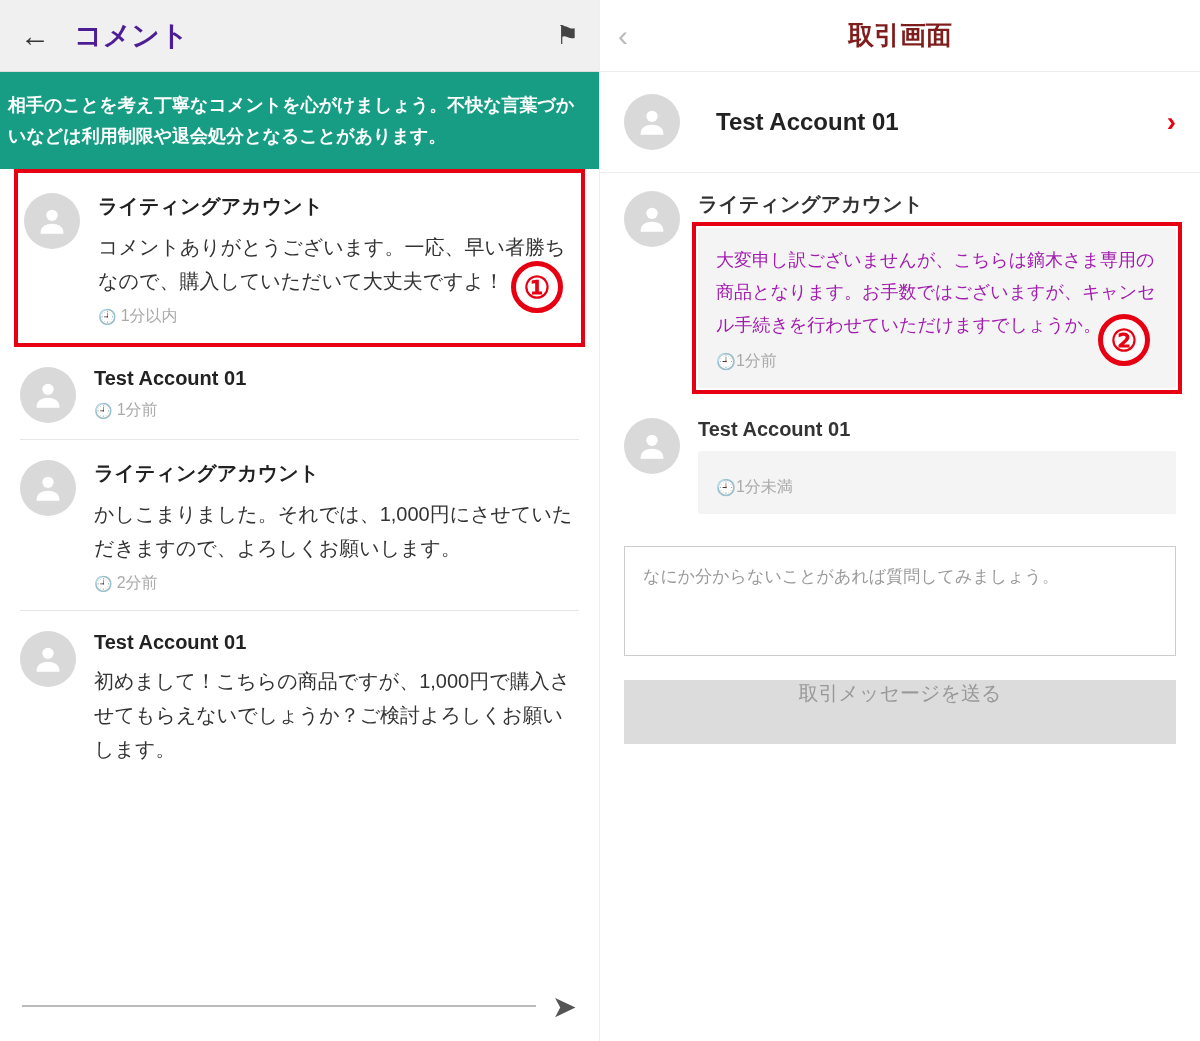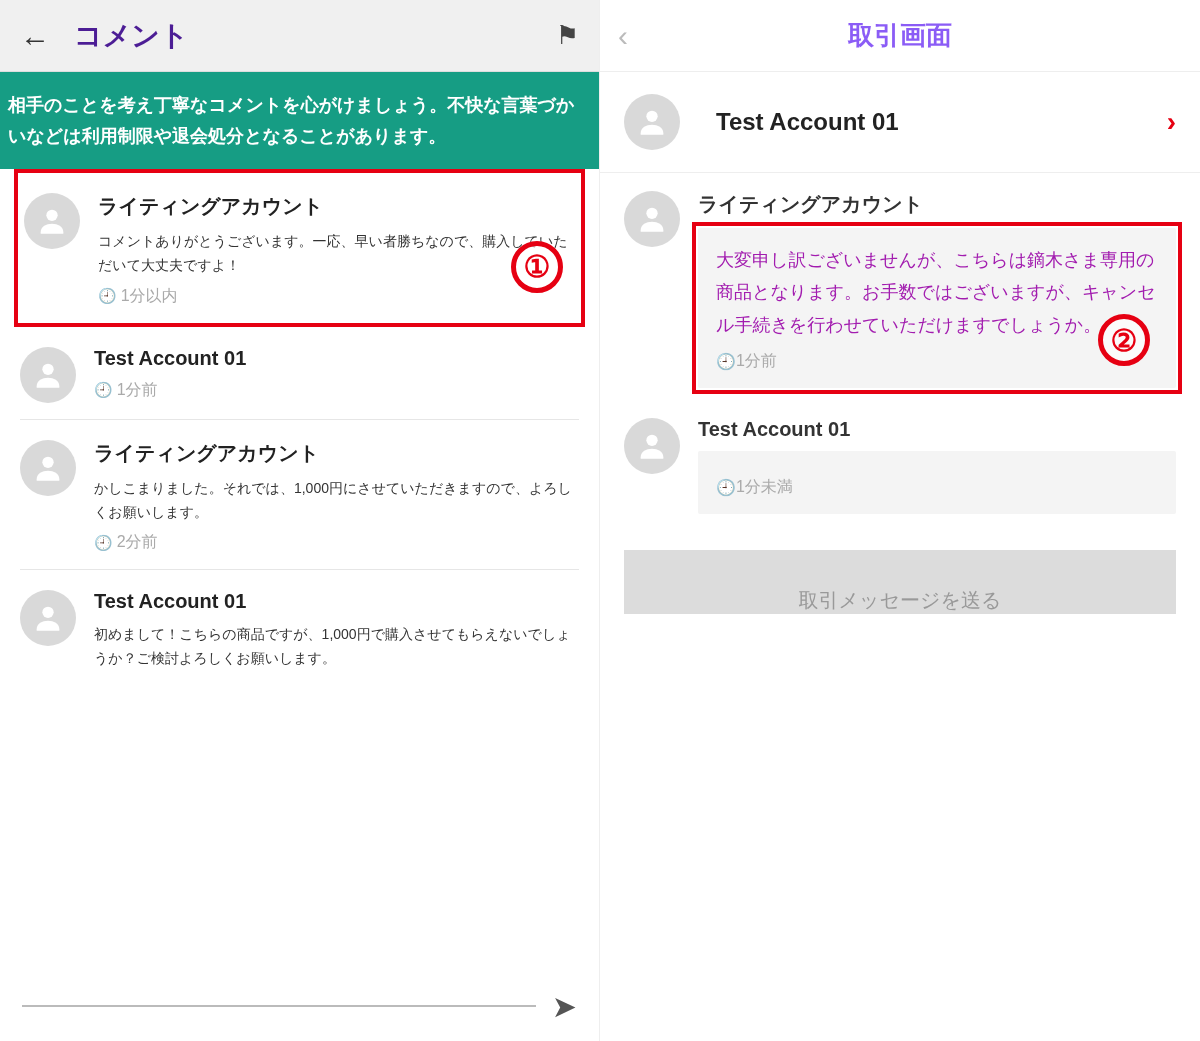--- a/index.html
+++ b/index.html
@@ -60,21 +60,21 @@
   .back-chevron {
     position: absolute;
     left: 18px;
     font-size: 30px;
     color: #bbb;
     cursor: pointer;
   }
   .header-title-right {
     font-size: 26px;
     font-weight: 700;
-    color: #8b5cf6;
+    color: #7f1d1d;
   }
 
   
   .banner {
     background: #169d84;
     color: #fff;
     padding: 18px 8px;
     font-size: 18px;
     line-height: 1.7;
     font-weight: 600;
@@ -106,21 +106,21 @@
   }
   .avatar svg { width: 34px; height: 34px; fill: #fff; }
   .c-body { flex: 1; }
   .c-name {
     font-size: 20px;
     font-weight: 700;
     color: #222;
     margin-bottom: 10px;
   }
   .c-text {
-    font-size: 14px;
+    font-size: 20px;
     color: #333;
     line-height: 1.7;
     margin-bottom: 8px;
   }
   .c-time {
     display: flex;
     align-items: center;
     color: #aaa;
     font-size: 16px;
   }
@@ -227,21 +227,21 @@
     padding: 18px;
     font-size: 17px;
     color: #999;
   }
   .right-send-btn {
     margin: 24px 24px 0;
     background: #dcdcdc;
     color: #999;
     height: 64px;
     display: flex;
-    align-items: flex-end;
+    align-items: flex-start;
     justify-content: center;
     font-size: 20px;
   }
 
   .hl-wrap {
     position: relative;
   }
   .hl-border {
     position: absolute;
     border: 4px solid #e60012;
@@ -388,16 +388,19 @@
         <div class="msg-bubble">
           <div class="msg-time">
               <span class="clock">🕘</span>
               <span>1分未満</span>
             </div>
         </div>
       </div>
     </div>
   </div>
 
+  <div class="right-input-area">
+    <span>なにか分からないことがあれば質問してみましょう。</span>
+  </div>
   <div class="right-send-btn">
     <span>取引メッセージを送る</span>
   </div>
 </div>
 
 </body></html>

